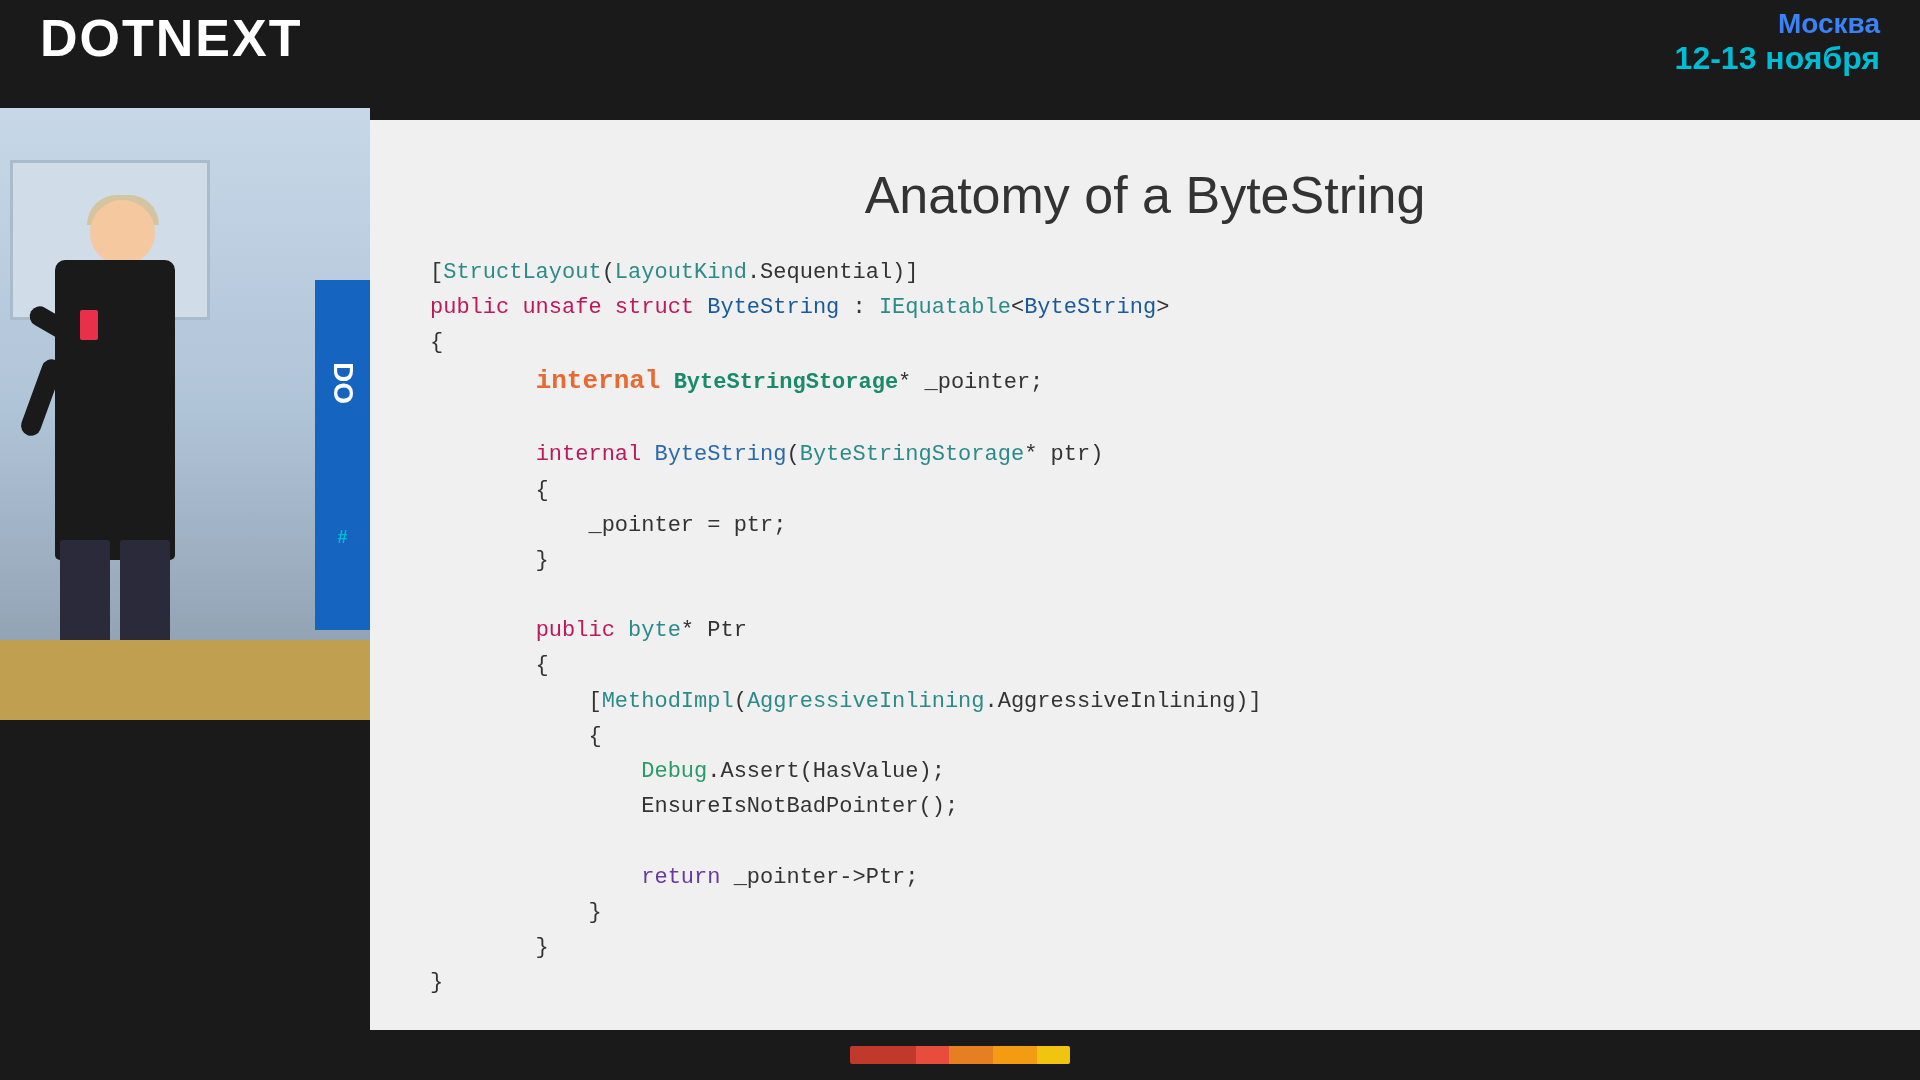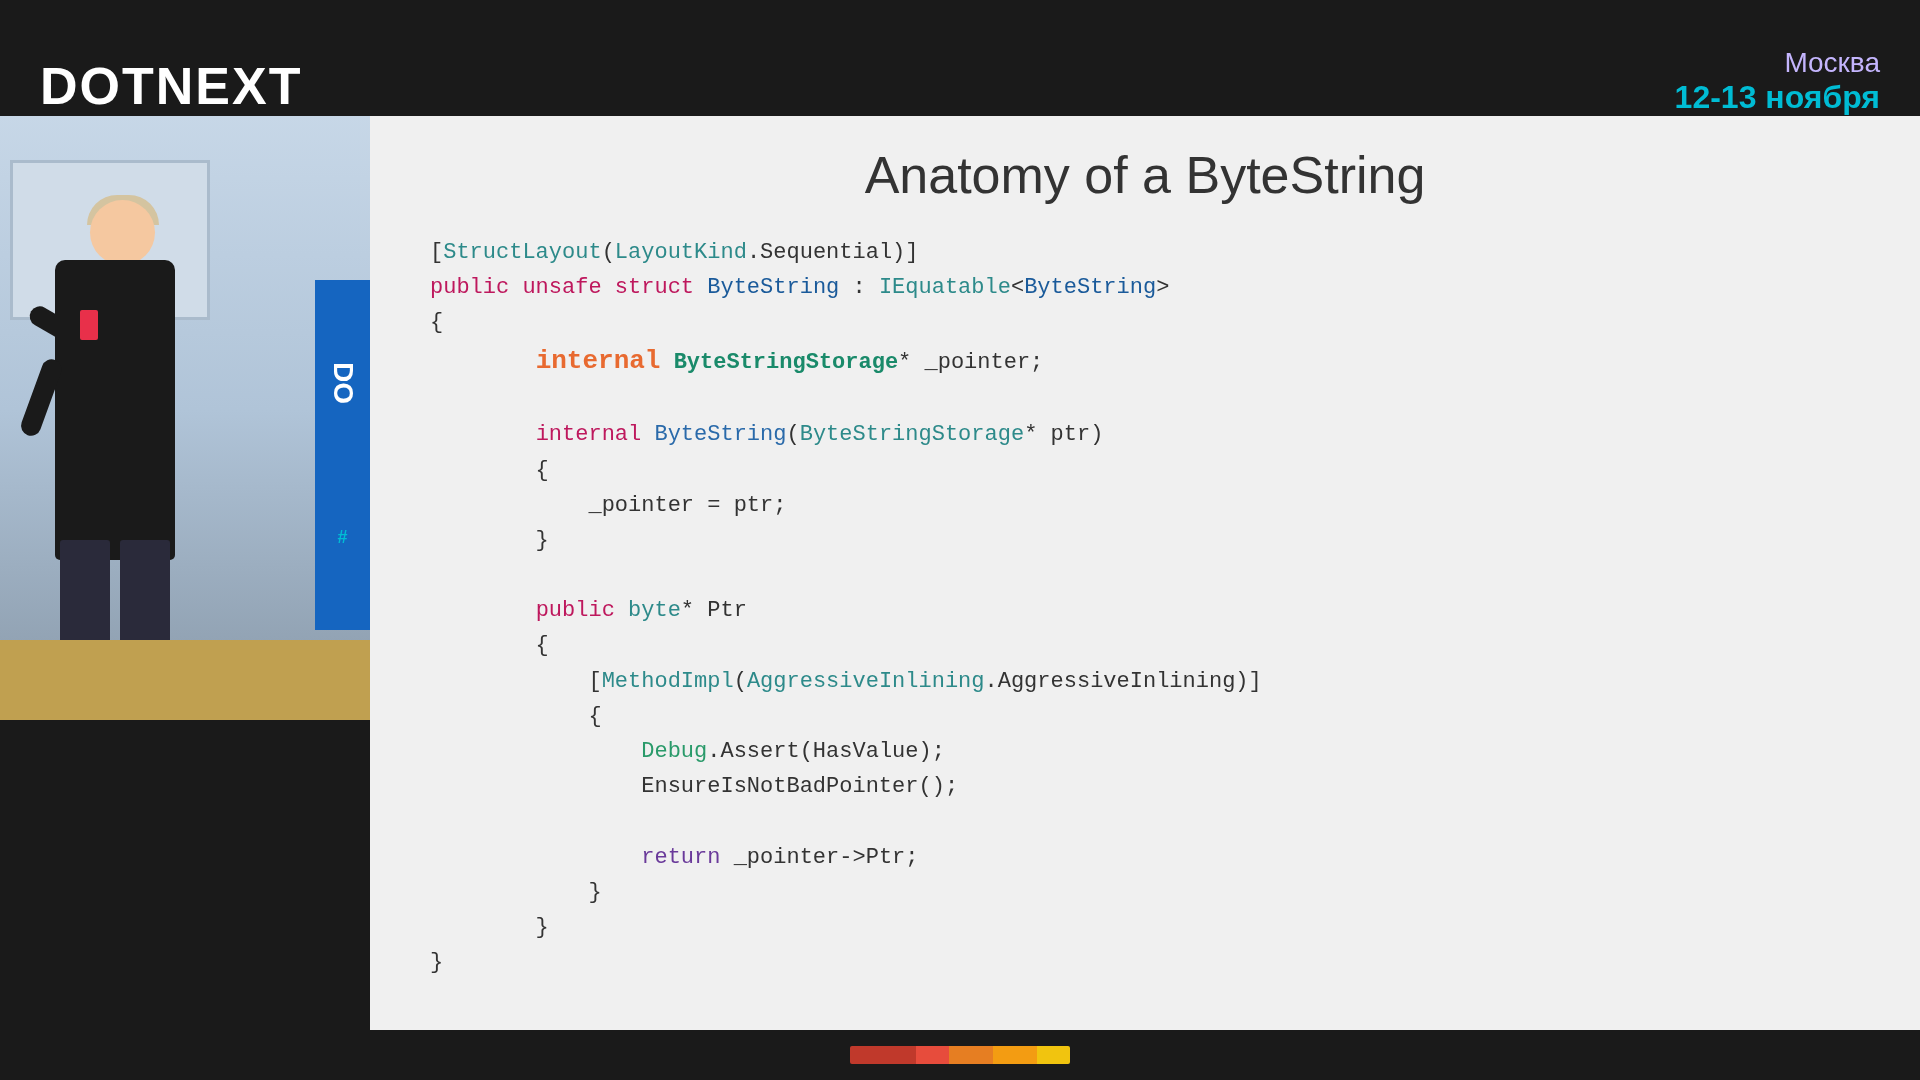--- a/index.html
+++ b/index.html
@@ -7,45 +7,45 @@
       width: 1920px;
       height: 1080px;
       overflow: hidden;
       background: #1a1a1a;
       font-family: 'Segoe UI', Arial, sans-serif;
     }
 
     
     .header {
       position: absolute;
-      top: 16px; left: 0; right: 0;
+      top: 8px; left: 0; right: 0;
       height: 100px;
       background: #1a1a1a;
       display: flex;
-      align-items: flex-end;
+      align-items: flex-start;
       justify-content: space-between;
       padding: 0 40px;
       z-index: 10;
     }
 
     .logo-text {
       font-size: 52px;
       font-weight: 900;
       color: #ffffff;
       letter-spacing: 2px;
     }
 
     .event-info {
       text-align: right;
     }
 
     .event-city {
       font-size: 28px;
-      color: #c4b5fd;
-      font-weight: 400;
+      color: #3b82f6;
+      font-weight: 700;
     }
 
     .event-date {
       font-size: 32px;
       color: #00bcd4;
       font-weight: 700;
     }
 
     
     .main-content {
@@ -125,20 +125,21 @@
     }
 
     
     .right-panel {
       flex: 1;
       background: #f0f0f0;
       display: flex;
       flex-direction: column;
       padding: 45px 60px 20px 60px;
       position: relative;
+      margin-top: 20px;
     }
 
     .slide-title {
       font-size: 52px;
       font-weight: 400;
       color: #333333;
       text-align: center;
       margin-bottom: 30px;
       font-family: 'Segoe UI', Arial, sans-serif;
     }

